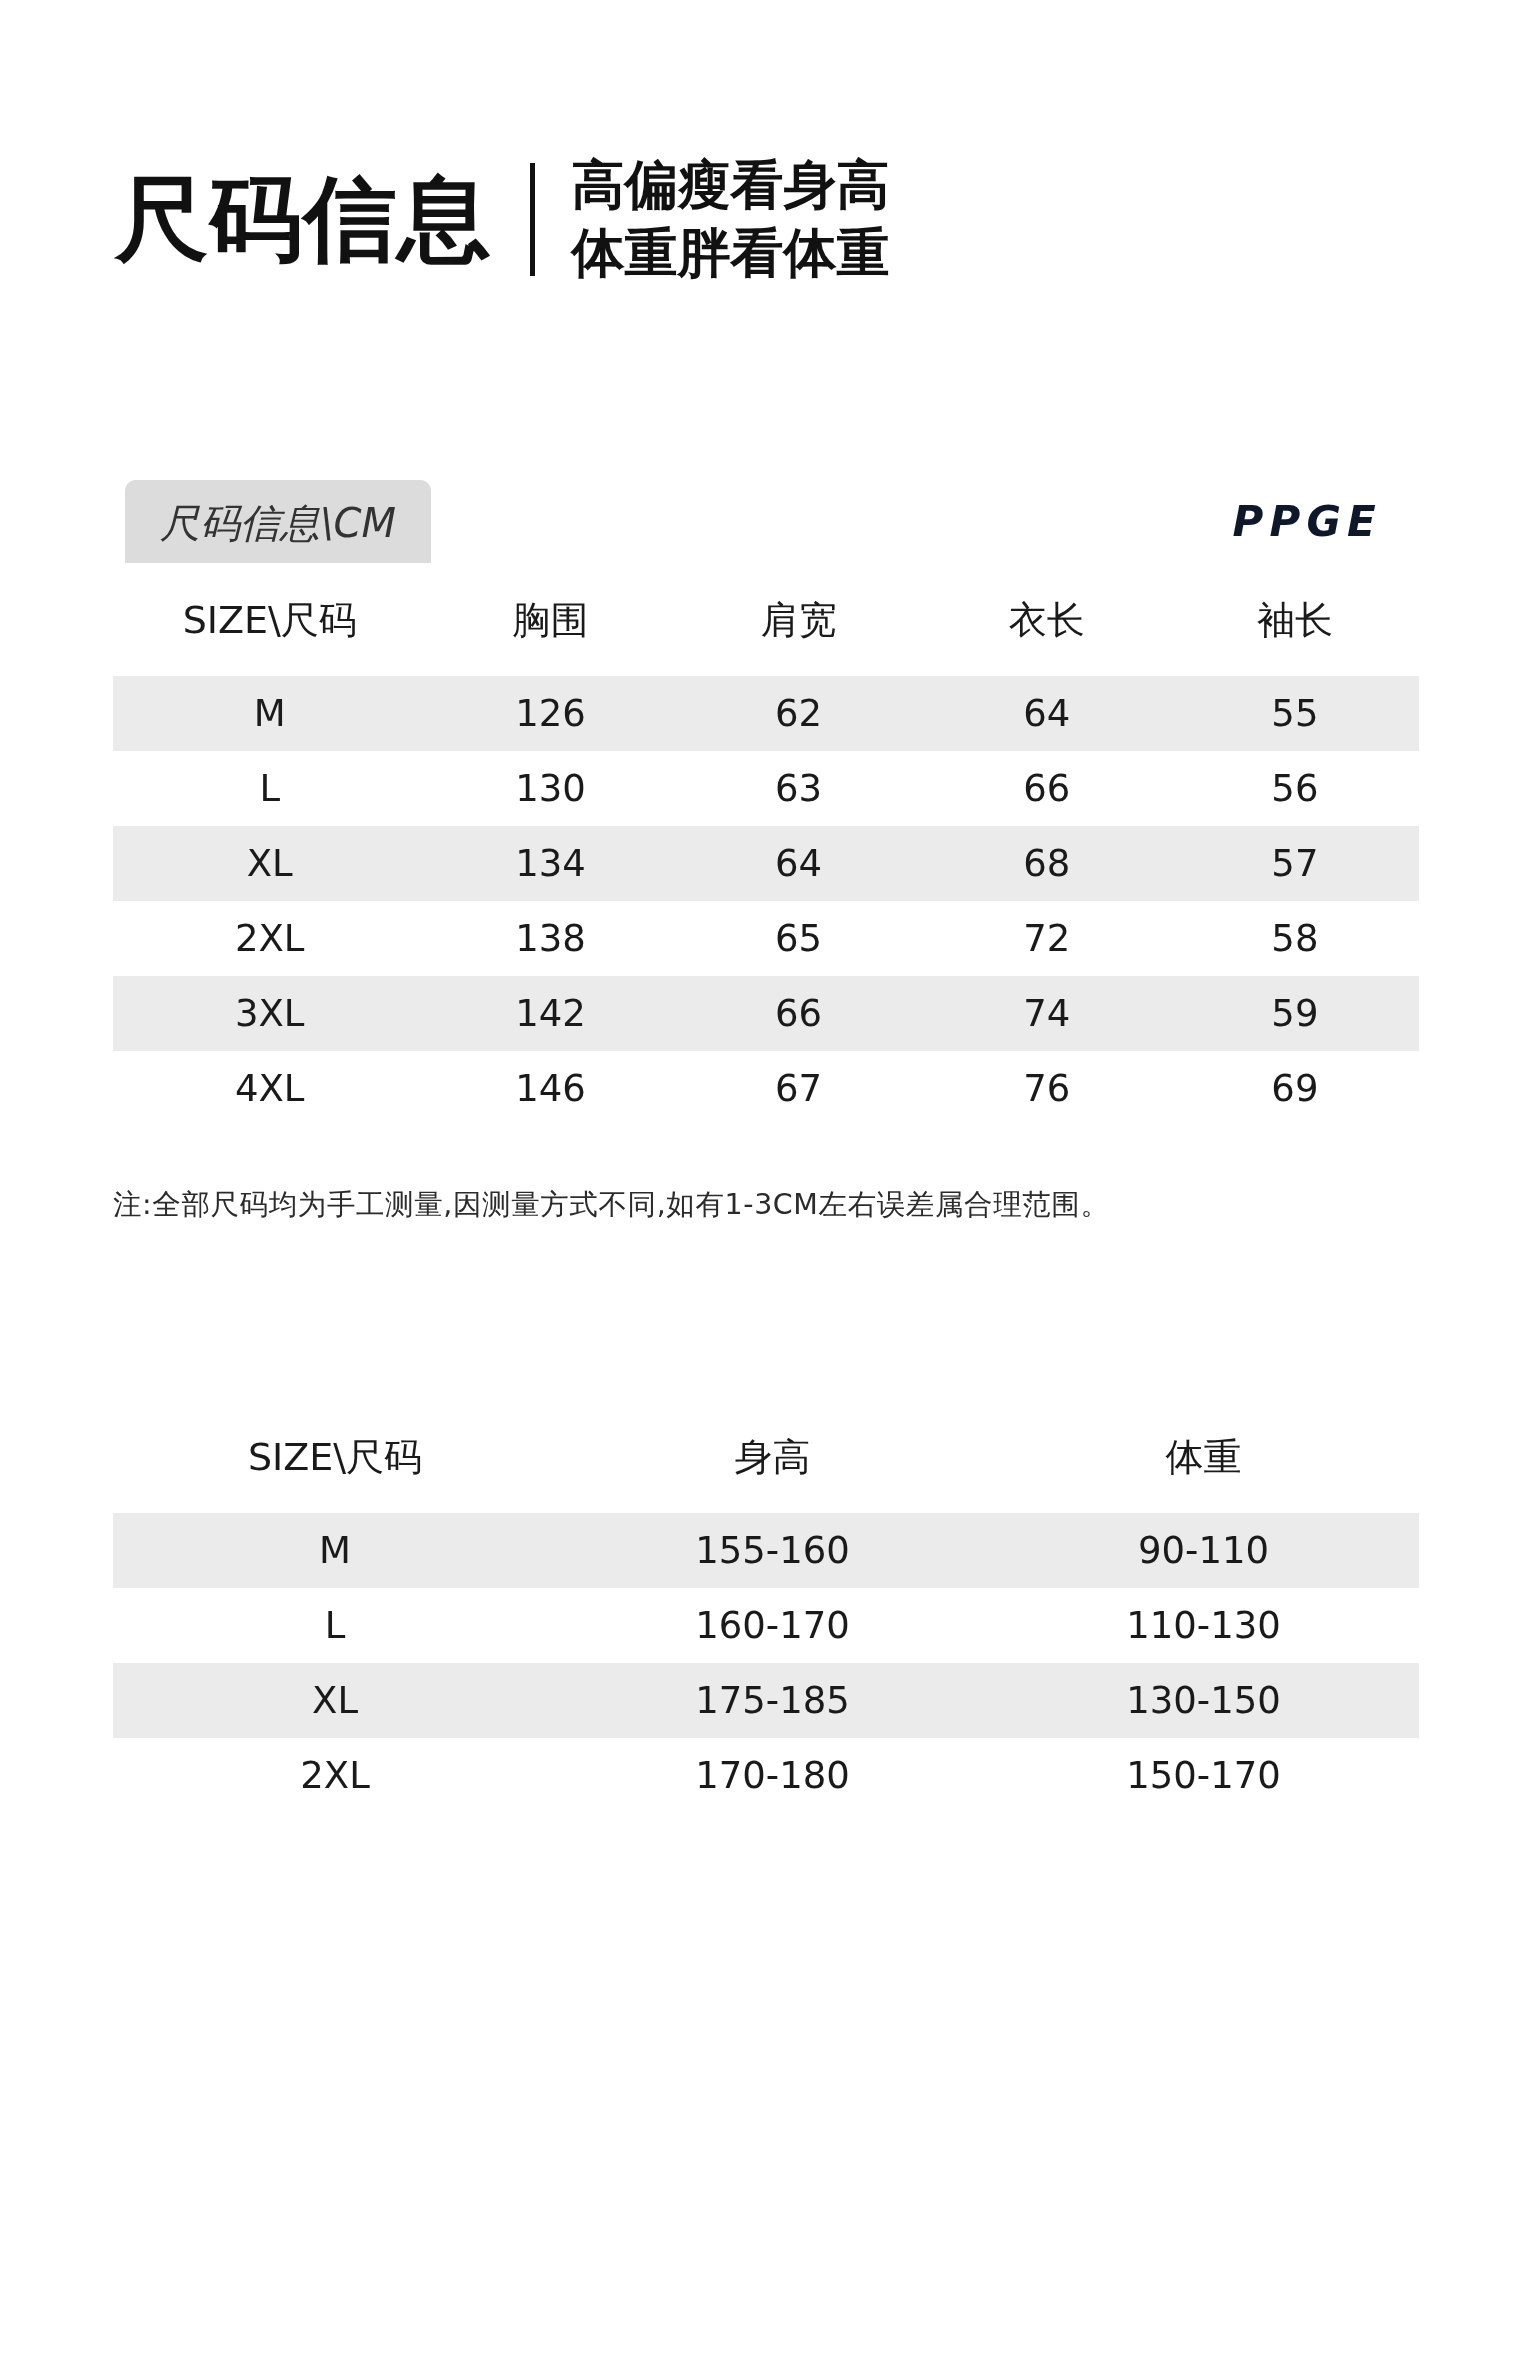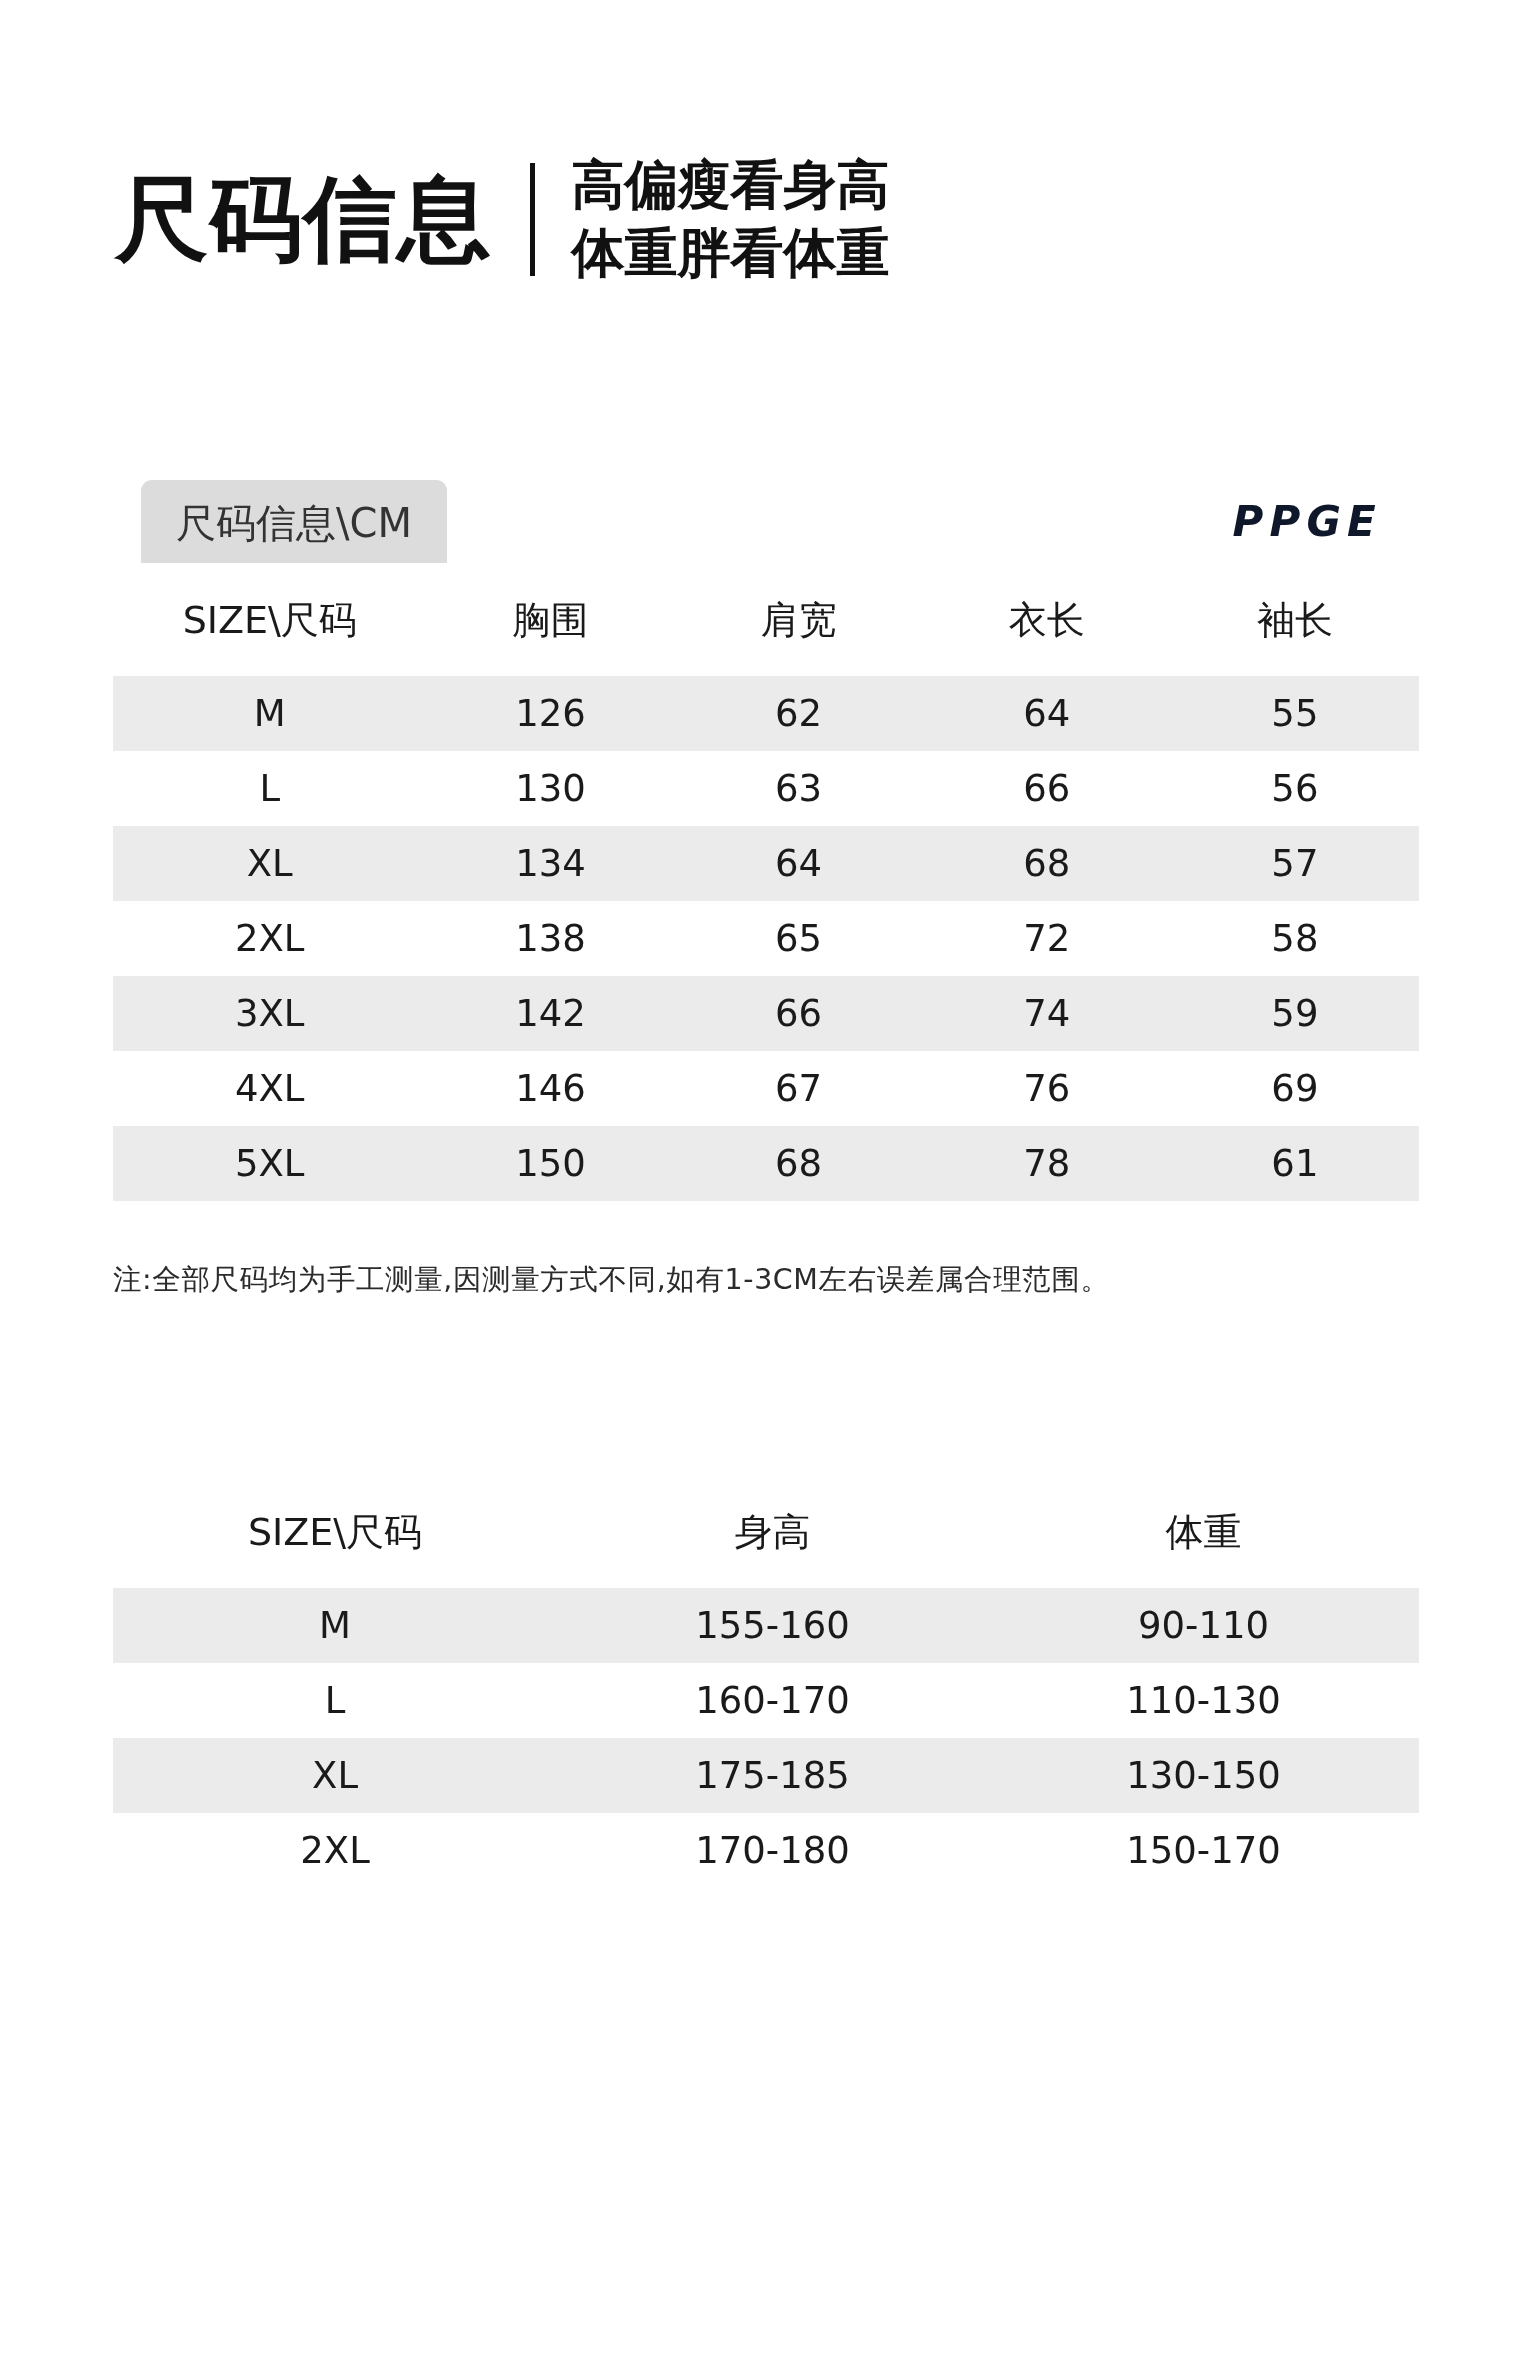--- a/index.html
+++ b/index.html
@@ -60,21 +60,21 @@
     display: inline-block;
     background: #dcdcdc;
     border-radius: 11px 11px 0 0;
     padding: 16px 35px 12.4px 35px;
     font-size: 40px;
     font-weight: 400;
     color: #333333;
     z-index: 1;
     font-family: "DejaVu Sans", sans-serif;
   }
-  .tab-1 { margin-left: 28px; }
+  .tab-1 { margin-left: 12px; font-style: italic; }
   .tab-2 { margin-left: 28px; }
 
   .brand {
     position: absolute;
     right: 37px;
     font-size: 42px;
     font-weight: 800;
     letter-spacing: 6.2px;
     color: #0f172a;
     font-family: "DejaVu Sans", sans-serif;
@@ -196,27 +196,20 @@
         <td>74</td>
         <td>59</td>
       </tr>
       <tr class="even">
         <td>4XL</td>
         <td>146</td>
         <td>67</td>
         <td>76</td>
         <td>69</td>
       </tr>
-      <tr class="odd">
-        <td>5XL</td>
-        <td>150</td>
-        <td>68</td>
-        <td>78</td>
-        <td>61</td>
-      </tr>
     </tbody>
     <tfoot>
       <tr>
         <td></td>
           <td></td>
           <td></td>
           <td></td>
           <td></td>
       </tr>
     </tfoot>

